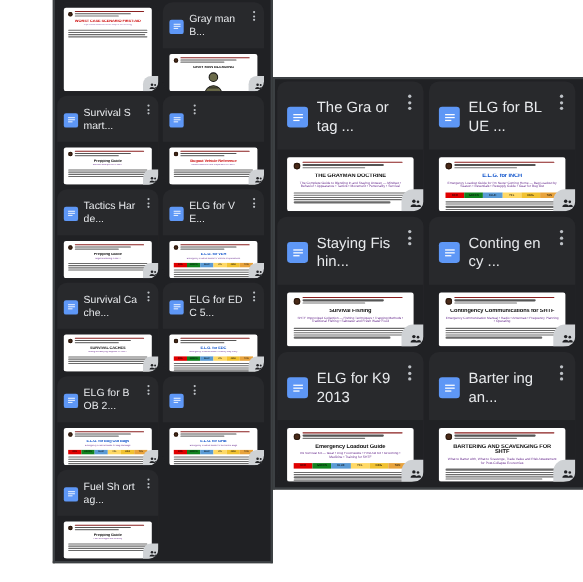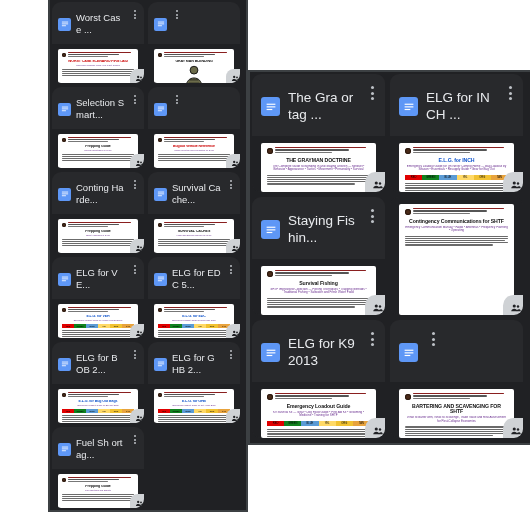--- a/index.html
+++ b/index.html
@@ -186,35 +186,20 @@
 <body>
 
 <div class="stage">
 
   <div class="panel" id="panel-left"></div>
 
   <div class="panel" id="panel-right"></div>
 
   <div class="grid" id="grid-left">
       <div class="card sm">
-        <div class="card-head">
-          <div class="docs-icon">
-            <svg width="10" height="10" viewBox="0 0 16 16" aria-hidden="true">
-              <rect x="3" y="4.2" width="10" height="1.3" fill="#fff"></rect>
-              <rect x="3" y="7.2" width="10" height="1.3" fill="#fff"></rect>
-              <rect x="3" y="10.2" width="6.5" height="1.3" fill="#fff"></rect>
-            </svg>
-          </div>
-          <div class="card-title">Worst Case ...</div>
-          <div class="kebab">
-            <i></i>
-            <i></i>
-            <i></i>
-          </div>
-        </div>
         <div class="thumb-wrap">
           <div class="doc-paper">
             <div class="doc-hdr">
               <div class="doc-seal"></div>
               <div class="doc-hdr-lines">
                 <div class="hl" style="width: 96%; background: rgb(138, 31, 31);"></div>
                 <div class="hl" style="width: 78%; background: rgb(85, 85, 85);"></div>
                 <div class="hl" style="width: 60%; background: rgb(119, 119, 119);"></div>
               </div>
             </div>
@@ -239,20 +224,21 @@
       </div>
       <div class="card sm">
         <div class="card-head">
           <div class="docs-icon">
             <svg width="10" height="10" viewBox="0 0 16 16" aria-hidden="true">
               <rect x="3" y="4.2" width="10" height="1.3" fill="#fff"></rect>
               <rect x="3" y="7.2" width="10" height="1.3" fill="#fff"></rect>
               <rect x="3" y="10.2" width="6.5" height="1.3" fill="#fff"></rect>
             </svg>
           </div>
+          <div class="card-title">Gray man B...</div>
           <div class="kebab">
             <i></i>
             <i></i>
             <i></i>
           </div>
         </div>
         <div class="thumb-wrap">
           <div class="doc-paper">
             <div class="doc-hdr">
               <div class="doc-seal"></div>
@@ -283,21 +269,21 @@
       </div>
       <div class="card sm">
         <div class="card-head">
           <div class="docs-icon">
             <svg width="10" height="10" viewBox="0 0 16 16" aria-hidden="true">
               <rect x="3" y="4.2" width="10" height="1.3" fill="#fff"></rect>
               <rect x="3" y="7.2" width="10" height="1.3" fill="#fff"></rect>
               <rect x="3" y="10.2" width="6.5" height="1.3" fill="#fff"></rect>
             </svg>
           </div>
-          <div class="card-title">Selection Smart...</div>
+          <div class="card-title">Survival Smart...</div>
           <div class="kebab">
             <i></i>
             <i></i>
             <i></i>
           </div>
         </div>
         <div class="thumb-wrap">
           <div class="doc-paper">
             <div class="doc-hdr">
               <div class="doc-seal"></div>
@@ -372,84 +358,39 @@
       </div>
       <div class="card sm">
         <div class="card-head">
           <div class="docs-icon">
             <svg width="10" height="10" viewBox="0 0 16 16" aria-hidden="true">
               <rect x="3" y="4.2" width="10" height="1.3" fill="#fff"></rect>
               <rect x="3" y="7.2" width="10" height="1.3" fill="#fff"></rect>
               <rect x="3" y="10.2" width="6.5" height="1.3" fill="#fff"></rect>
             </svg>
           </div>
-          <div class="card-title">Conting Harde...</div>
+          <div class="card-title">Tactics Harde...</div>
           <div class="kebab">
             <i></i>
             <i></i>
             <i></i>
           </div>
         </div>
         <div class="thumb-wrap">
           <div class="doc-paper">
             <div class="doc-hdr">
               <div class="doc-seal"></div>
               <div class="doc-hdr-lines">
                 <div class="hl" style="width: 96%; background: rgb(138, 31, 31);"></div>
                 <div class="hl" style="width: 78%; background: rgb(85, 85, 85);"></div>
                 <div class="hl" style="width: 60%; background: rgb(119, 119, 119);"></div>
               </div>
             </div>
             <div class="doc-title" style="color: rgb(17, 17, 17);">Prepping Guide</div>
             <div class="doc-sub" style="max-height: 5px;">Target Hardening in SHTF</div>
-            <div class="doc-body">
-              <div class="bl" style="width: 100%; opacity: 0.75;"></div>
-              <div class="bl" style="width: 100%; opacity: 0.75;"></div>
-              <div class="bl" style="width: 97%; opacity: 0.75;"></div>
-              <div class="bl" style="width: 100%; opacity: 0.75;"></div>
-            </div>
-          </div>
-          <div class="share-badge">
-            <svg width="9" height="9" viewBox="0 0 24 24" aria-hidden="true">
-              <circle cx="8.5" cy="8" r="3.1" fill="#202124"></circle>
-              <circle cx="16" cy="9" r="2.4" fill="#202124"></circle>
-              <path d="M2.5 18.5c0-3.3 2.7-5 6-5s6 1.7 6 5z" fill="#202124"></path>
-              <path d="M13.5 18.5c0-2.6 1.6-4.2 4.3-4.2 2.2 0 3.7 1.2 3.7 4.2z" fill="#202124"></path>
-            </svg>
-          </div>
-        </div>
-      </div>
-      <div class="card sm">
-        <div class="card-head">
-          <div class="docs-icon">
-            <svg width="10" height="10" viewBox="0 0 16 16" aria-hidden="true">
-              <rect x="3" y="4.2" width="10" height="1.3" fill="#fff"></rect>
-              <rect x="3" y="7.2" width="10" height="1.3" fill="#fff"></rect>
-              <rect x="3" y="10.2" width="6.5" height="1.3" fill="#fff"></rect>
-            </svg>
-          </div>
-          <div class="card-title">Survival Cache...</div>
-          <div class="kebab">
-            <i></i>
-            <i></i>
-            <i></i>
-          </div>
-        </div>
-        <div class="thumb-wrap">
-          <div class="doc-paper">
-            <div class="doc-hdr">
-              <div class="doc-seal"></div>
-              <div class="doc-hdr-lines">
-                <div class="hl" style="width: 96%; background: rgb(138, 31, 31);"></div>
-                <div class="hl" style="width: 78%; background: rgb(85, 85, 85);"></div>
-                <div class="hl" style="width: 60%; background: rgb(119, 119, 119);"></div>
-              </div>
-            </div>
-            <div class="doc-title" style="color: rgb(17, 17, 17);">SURVIVAL CACHES</div>
-            <div class="doc-sub" style="max-height: 5px;">Hiding and Burying Supplies for SHTF</div>
             <div class="doc-body">
               <div class="bl" style="width: 100%; opacity: 0.75;"></div>
               <div class="bl" style="width: 100%; opacity: 0.75;"></div>
               <div class="bl" style="width: 97%; opacity: 0.75;"></div>
               <div class="bl" style="width: 100%; opacity: 0.75;"></div>
             </div>
           </div>
           <div class="share-badge">
             <svg width="9" height="9" viewBox="0 0 24 24" aria-hidden="true">
               <circle cx="8.5" cy="8" r="3.1" fill="#202124"></circle>
@@ -515,20 +456,65 @@
       </div>
       <div class="card sm">
         <div class="card-head">
           <div class="docs-icon">
             <svg width="10" height="10" viewBox="0 0 16 16" aria-hidden="true">
               <rect x="3" y="4.2" width="10" height="1.3" fill="#fff"></rect>
               <rect x="3" y="7.2" width="10" height="1.3" fill="#fff"></rect>
               <rect x="3" y="10.2" width="6.5" height="1.3" fill="#fff"></rect>
             </svg>
           </div>
+          <div class="card-title">Survival Cache...</div>
+          <div class="kebab">
+            <i></i>
+            <i></i>
+            <i></i>
+          </div>
+        </div>
+        <div class="thumb-wrap">
+          <div class="doc-paper">
+            <div class="doc-hdr">
+              <div class="doc-seal"></div>
+              <div class="doc-hdr-lines">
+                <div class="hl" style="width: 96%; background: rgb(138, 31, 31);"></div>
+                <div class="hl" style="width: 78%; background: rgb(85, 85, 85);"></div>
+                <div class="hl" style="width: 60%; background: rgb(119, 119, 119);"></div>
+              </div>
+            </div>
+            <div class="doc-title" style="color: rgb(17, 17, 17);">SURVIVAL CACHES</div>
+            <div class="doc-sub" style="max-height: 5px;">Hiding and Burying Supplies for SHTF</div>
+            <div class="doc-body">
+              <div class="bl" style="width: 100%; opacity: 0.75;"></div>
+              <div class="bl" style="width: 100%; opacity: 0.75;"></div>
+              <div class="bl" style="width: 97%; opacity: 0.75;"></div>
+              <div class="bl" style="width: 100%; opacity: 0.75;"></div>
+            </div>
+          </div>
+          <div class="share-badge">
+            <svg width="9" height="9" viewBox="0 0 24 24" aria-hidden="true">
+              <circle cx="8.5" cy="8" r="3.1" fill="#202124"></circle>
+              <circle cx="16" cy="9" r="2.4" fill="#202124"></circle>
+              <path d="M2.5 18.5c0-3.3 2.7-5 6-5s6 1.7 6 5z" fill="#202124"></path>
+              <path d="M13.5 18.5c0-2.6 1.6-4.2 4.3-4.2 2.2 0 3.7 1.2 3.7 4.2z" fill="#202124"></path>
+            </svg>
+          </div>
+        </div>
+      </div>
+      <div class="card sm">
+        <div class="card-head">
+          <div class="docs-icon">
+            <svg width="10" height="10" viewBox="0 0 16 16" aria-hidden="true">
+              <rect x="3" y="4.2" width="10" height="1.3" fill="#fff"></rect>
+              <rect x="3" y="7.2" width="10" height="1.3" fill="#fff"></rect>
+              <rect x="3" y="10.2" width="6.5" height="1.3" fill="#fff"></rect>
+            </svg>
+          </div>
           <div class="card-title">ELG for EDC 5...</div>
           <div class="kebab">
             <i></i>
             <i></i>
             <i></i>
           </div>
         </div>
         <div class="thumb-wrap">
           <div class="doc-paper">
             <div class="doc-hdr">
@@ -621,21 +607,20 @@
       </div>
       <div class="card sm">
         <div class="card-head">
           <div class="docs-icon">
             <svg width="10" height="10" viewBox="0 0 16 16" aria-hidden="true">
               <rect x="3" y="4.2" width="10" height="1.3" fill="#fff"></rect>
               <rect x="3" y="7.2" width="10" height="1.3" fill="#fff"></rect>
               <rect x="3" y="10.2" width="6.5" height="1.3" fill="#fff"></rect>
             </svg>
           </div>
-          <div class="card-title">ELG for GHB 2...</div>
           <div class="kebab">
             <i></i>
             <i></i>
             <i></i>
           </div>
         </div>
         <div class="thumb-wrap">
           <div class="doc-paper">
             <div class="doc-hdr">
               <div class="doc-seal"></div>
@@ -768,21 +753,21 @@
       </div>
       <div class="card lg">
         <div class="card-head">
           <div class="docs-icon">
             <svg width="14" height="14" viewBox="0 0 16 16" aria-hidden="true">
               <rect x="3" y="4.2" width="10" height="1.3" fill="#fff"></rect>
               <rect x="3" y="7.2" width="10" height="1.3" fill="#fff"></rect>
               <rect x="3" y="10.2" width="6.5" height="1.3" fill="#fff"></rect>
             </svg>
           </div>
-          <div class="card-title">ELG for INCH ...</div>
+          <div class="card-title">ELG for BLUE ...</div>
           <div class="kebab">
             <i></i>
             <i></i>
             <i></i>
           </div>
         </div>
         <div class="thumb-wrap">
           <div class="doc-paper">
             <div class="doc-hdr">
               <div class="doc-seal"></div>
@@ -860,20 +845,35 @@
             <svg width="12" height="12" viewBox="0 0 24 24" aria-hidden="true">
               <circle cx="8.5" cy="8" r="3.1" fill="#202124"></circle>
               <circle cx="16" cy="9" r="2.4" fill="#202124"></circle>
               <path d="M2.5 18.5c0-3.3 2.7-5 6-5s6 1.7 6 5z" fill="#202124"></path>
               <path d="M13.5 18.5c0-2.6 1.6-4.2 4.3-4.2 2.2 0 3.7 1.2 3.7 4.2z" fill="#202124"></path>
             </svg>
           </div>
         </div>
       </div>
       <div class="card lg">
+        <div class="card-head">
+          <div class="docs-icon">
+            <svg width="14" height="14" viewBox="0 0 16 16" aria-hidden="true">
+              <rect x="3" y="4.2" width="10" height="1.3" fill="#fff"></rect>
+              <rect x="3" y="7.2" width="10" height="1.3" fill="#fff"></rect>
+              <rect x="3" y="10.2" width="6.5" height="1.3" fill="#fff"></rect>
+            </svg>
+          </div>
+          <div class="card-title">Conting ency ...</div>
+          <div class="kebab">
+            <i></i>
+            <i></i>
+            <i></i>
+          </div>
+        </div>
         <div class="thumb-wrap">
           <div class="doc-paper">
             <div class="doc-hdr">
               <div class="doc-seal"></div>
               <div class="doc-hdr-lines">
                 <div class="hl" style="width: 96%; background: rgb(138, 31, 31);"></div>
                 <div class="hl" style="width: 78%; background: rgb(85, 85, 85);"></div>
                 <div class="hl" style="width: 60%; background: rgb(119, 119, 119);"></div>
               </div>
             </div>
@@ -953,20 +953,21 @@
       </div>
       <div class="card lg">
         <div class="card-head">
           <div class="docs-icon">
             <svg width="14" height="14" viewBox="0 0 16 16" aria-hidden="true">
               <rect x="3" y="4.2" width="10" height="1.3" fill="#fff"></rect>
               <rect x="3" y="7.2" width="10" height="1.3" fill="#fff"></rect>
               <rect x="3" y="10.2" width="6.5" height="1.3" fill="#fff"></rect>
             </svg>
           </div>
+          <div class="card-title">Barter ing an...</div>
           <div class="kebab">
             <i></i>
             <i></i>
             <i></i>
           </div>
         </div>
         <div class="thumb-wrap">
           <div class="doc-paper">
             <div class="doc-hdr">
               <div class="doc-seal"></div>

